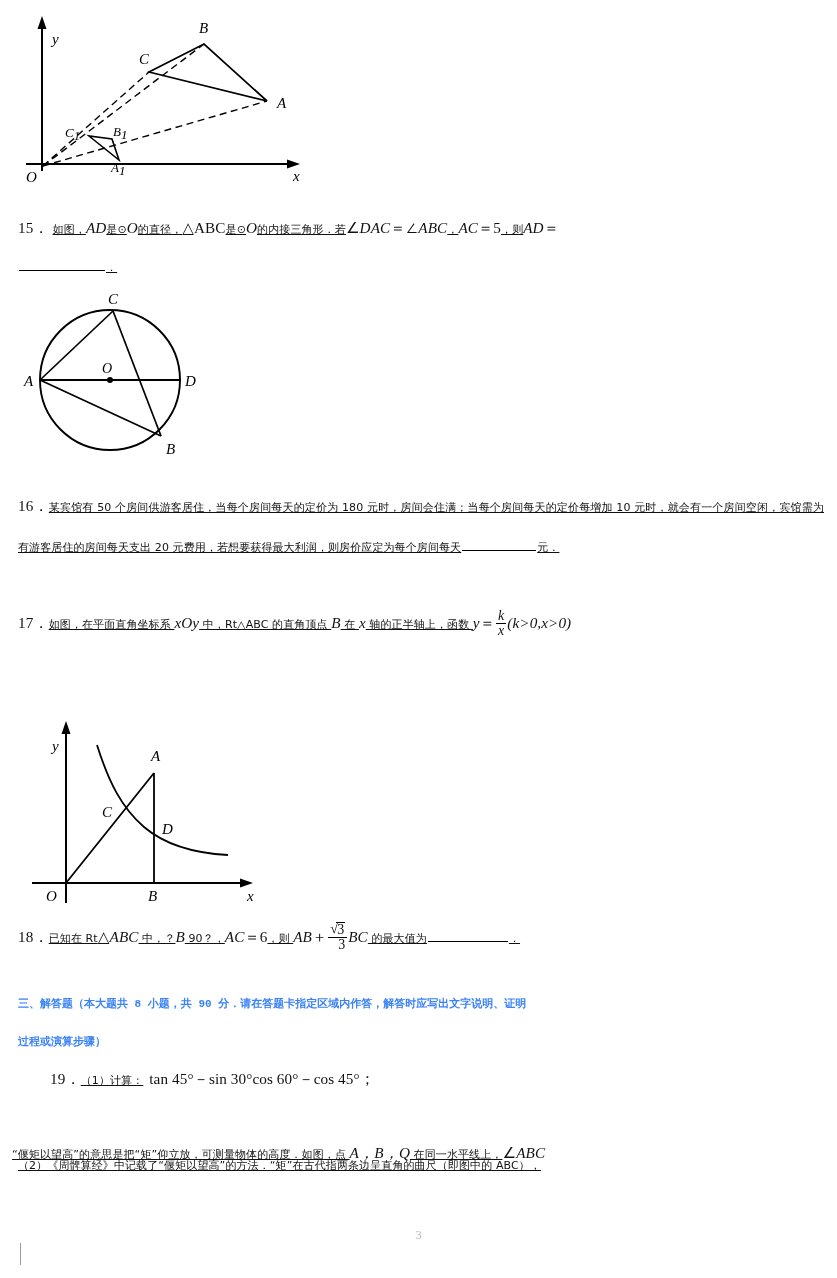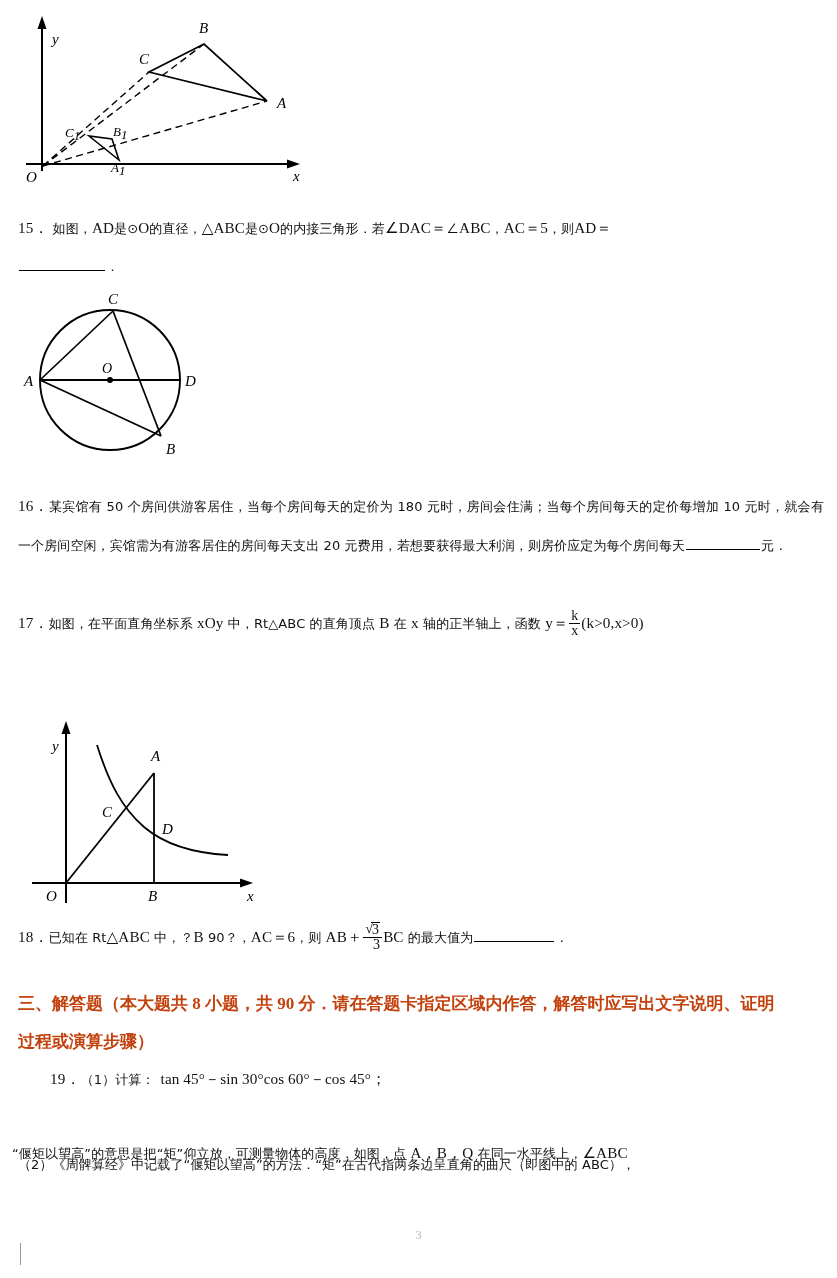--- a/index.html
+++ b/index.html
@@ -25,22 +25,22 @@
 
   
   .qtext {
     position: absolute;
     font-size: 15.2px;
     line-height: 38px;
     color: #111;
     letter-spacing: 0.1px;
     white-space: normal;
   }
-  .cjk { font-family: "DejaVu Sans", "Liberation Sans", sans-serif; font-size: 13px; }
-  .mi  { font-family: "Liberation Serif", serif; }
+  .cjk { font-family: "DejaVu Sans", "Liberation Sans", sans-serif; font-size: 11px; text-decoration: underline; }
+  .mi  { font-family: "Liberation Serif", serif; font-style: italic; }
   .mu  { font-family: "Liberation Serif", serif; font-style: normal; text-align: right; }
   .num { font-family: "Liberation Serif", serif; font-style: normal; text-align: right; }
 
   .blank {
     display: inline-block;
     border-bottom: 1.3px solid #000;
     vertical-align: baseline;
     height: 0.95em;
     margin: 0 1px;
   }
@@ -72,25 +72,25 @@
   }
   .sqrt > span {
     border-top: 1px solid #000;
     padding: 0 1px 0 1px;
     display: inline-block;
     line-height: 1.05;
   }
 
   .secthead {
     position: absolute;
-    font-family: Liberation Serif, serif;
+    font-family: Liberation Mono, monospace;
     font-weight: bold;
-    font-size: 17px;
+    font-size: 11px;
     line-height: 38px;
-    color: #c2410c;
+    color: #3b82f6;
   }
 
   .pagenum {
     position: absolute;
     left: 0; right: 0;
     text-align: center;
     font-size: 13px;
     color: #b9b9b9;
     font-family: "Liberation Serif", serif;
   }

